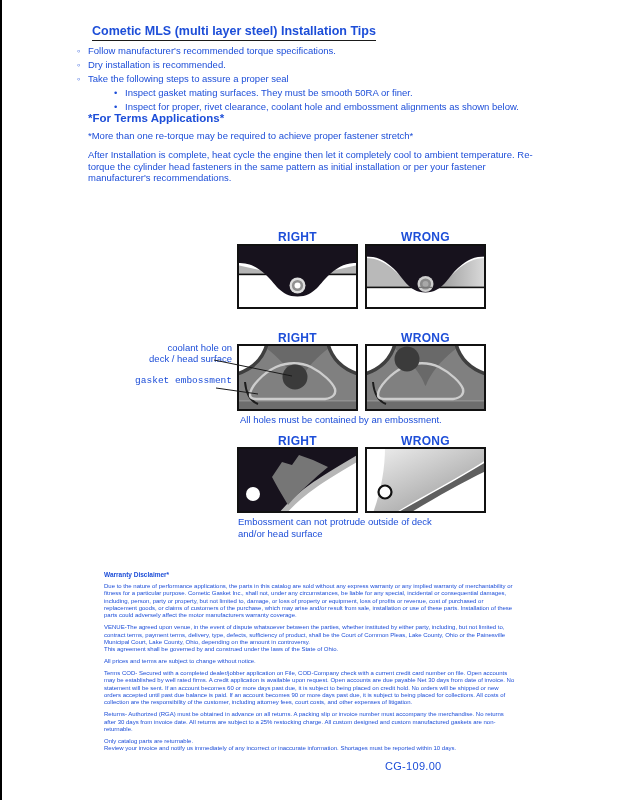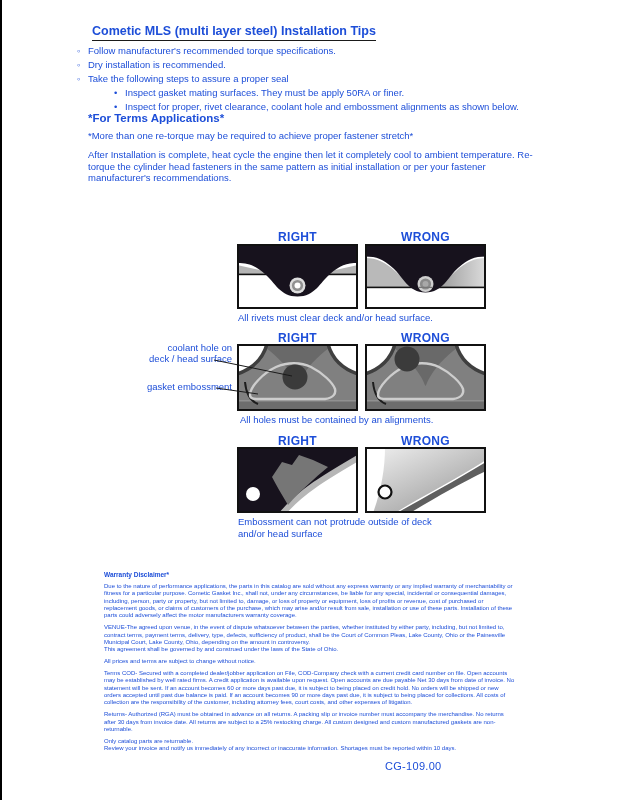--- a/index.html
+++ b/index.html
@@ -46,21 +46,21 @@
     <div class="tip">
       <span class="bullet">◦</span>
       <span>Dry installation is recommended.</span>
     </div>
     <div class="tip">
       <span class="bullet">◦</span>
       <span>Take the following steps to assure a proper seal</span>
     </div>
     <div class="tip sub">
       <span class="bullet">•</span>
-      <span>Inspect gasket mating surfaces.  They must be apply 50RA or finer.</span>
+      <span>Inspect gasket mating surfaces.  They must be smooth 50RA or finer.</span>
     </div>
     <div class="tip sub">
       <span class="bullet">•</span>
       <span>Inspect for proper, rivet clearance, coolant hole and embossment alignments as shown below.</span>
     </div>
   </div>
 
   <div class="diesel">
     <h2>*For Terms Applications*</h2>
     <p>*More than one re-torque may be required to achieve proper fastener stretch*</p>
@@ -99,32 +99,31 @@
       <path d="M0,0 H121 V12.5 C109,12.5 103,15 93,24 C83,32.5 78,48.5 60.5,48.5 C43,48.5 38,32.5 28,24 C18,15 12,12.5 0,12.5 Z" fill="#17121d"></path>
       <g>
         <circle cx="60.5" cy="40" r="8" fill="#cfcfcf"></circle>
         <circle cx="60.5" cy="40" r="5.6" fill="#8a8a8a"></circle>
         <circle cx="60.5" cy="40" r="3" fill="#a8a8a8"></circle>
         <rect x="53" y="42.8" width="15" height="1.2" fill="#777"></rect>
       </g>
       <rect x="1" y="1" width="119" height="63" fill="none" stroke="#111" stroke-width="2"></rect>
     </svg>
 
-    <p class="caption" style="left:1px;top:82px;width:245px;">All rivets must clear deck and/or head surface.</p>
   </div>
 
   <div class="fig" style="left:110px;top:331px;width:380px;height:100px;">
     <div class="plabel" style="left:127px;">RIGHT</div>
     <div class="plabel" style="left:255px;">WRONG</div>
 
     <div class="callout" style="top:11px;">
       <div>coolant hole on</div>
       <div>deck / head surface</div>
     </div>
-    <div class="callout" style="top:50px;">gasket embossment</div>
+    <div class="callout" style="top:44px;font-family:Liberation Mono, monospace;">gasket embossment</div>
 
     <svg class="panel" style="left:127px;top:13px;" width="121" height="67" viewBox="0 0 121 67">
       <rect width="121" height="67" fill="#808080"></rect>
       <path d="M24,0 H97 C85,9 73,19 65,33 C62,38 61,42 60.5,42 C60,42 59,38 56,33 C48,19 36,9 24,0 Z" fill="#696969"></path>
       <rect x="0" y="57" width="121" height="10" fill="#6d6d6d"></rect>
       <rect x="0" y="56.4" width="121" height="1" fill="#9b9b9b"></rect>
       <path d="M0,0 L30,0 Q24,22 0,30 Z" fill="#ffffff"></path>
       <path d="M30,0 Q24,22 0,30" fill="none" stroke="#3f3f3f" stroke-width="3.5"></path>
       <path d="M121,0 L91,0 Q97,22 121,30 Z" fill="#ffffff"></path>
       <path d="M91,0 Q97,22 121,30" fill="none" stroke="#3f3f3f" stroke-width="3.5"></path>
@@ -147,21 +146,21 @@
       <path d="M13,51 C13,43 26,29 39,23 C50,18 64,18 74,23 C86,29 96,39 98,45 C99,49 97,54 88,55 L23,55 C16,55 13,54.5 13,51 Z" fill="none" stroke="#cdcdcd" stroke-width="2.4"></path>
       <circle cx="42" cy="15" r="12.5" fill="#3b3b3b"></circle>
       <rect x="1" y="1" width="119" height="65" fill="none" stroke="#111" stroke-width="2"></rect>
     </svg>
 
     <svg class="overlay" width="380" height="100" viewBox="0 0 380 100">
       <line x1="104" y1="29" x2="182" y2="45" stroke="#1a1a1a" stroke-width="1"></line>
       <line x1="106" y1="57" x2="148" y2="63" stroke="#1a1a1a" stroke-width="1"></line>
     </svg>
 
-    <p class="caption" style="left:130px;top:83px;width:245px;">All holes must be contained by an alignments.</p>
+    <p class="caption" style="left:130px;top:83px;width:245px;">All holes must be contained by an embossment.</p>
   </div>
 
   <div class="fig" style="left:237px;top:434px;width:250px;height:112px;">
     <div class="plabel" style="left:0;">RIGHT</div>
     <div class="plabel" style="left:128px;">WRONG</div>
 
     <svg class="panel" style="left:0;top:13px;" width="121" height="66" viewBox="0 0 121 66">
       <rect width="121" height="66" fill="#ffffff"></rect>
       <path d="M0,0 H121 V11 C92,28 64,44 46,66 L0,66 Z" fill="#17121d"></path>
       <path d="M121,11 C92,28 64,44 46,66" fill="none" stroke="#b6b6b6" stroke-width="6"></path>

